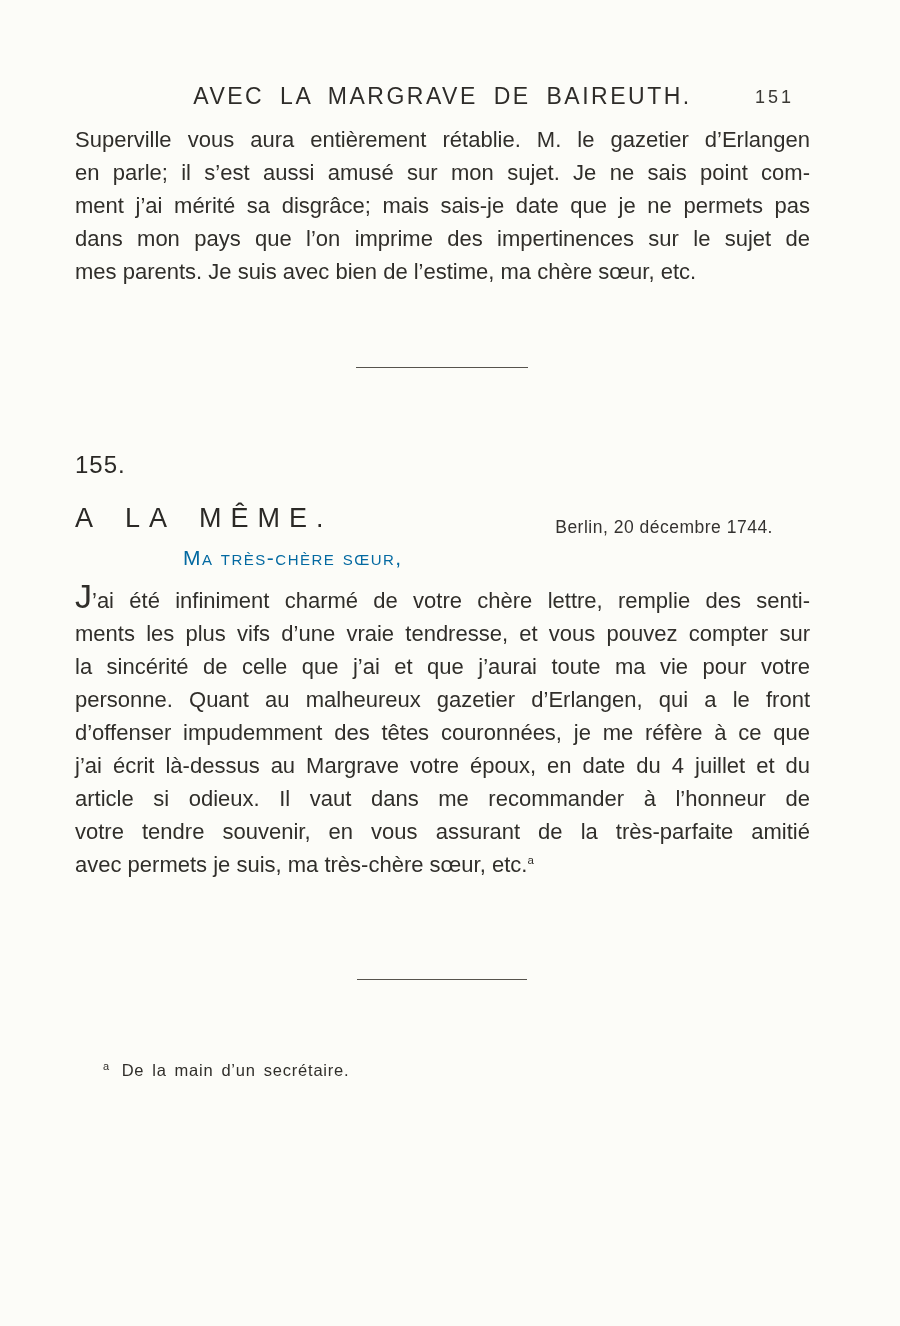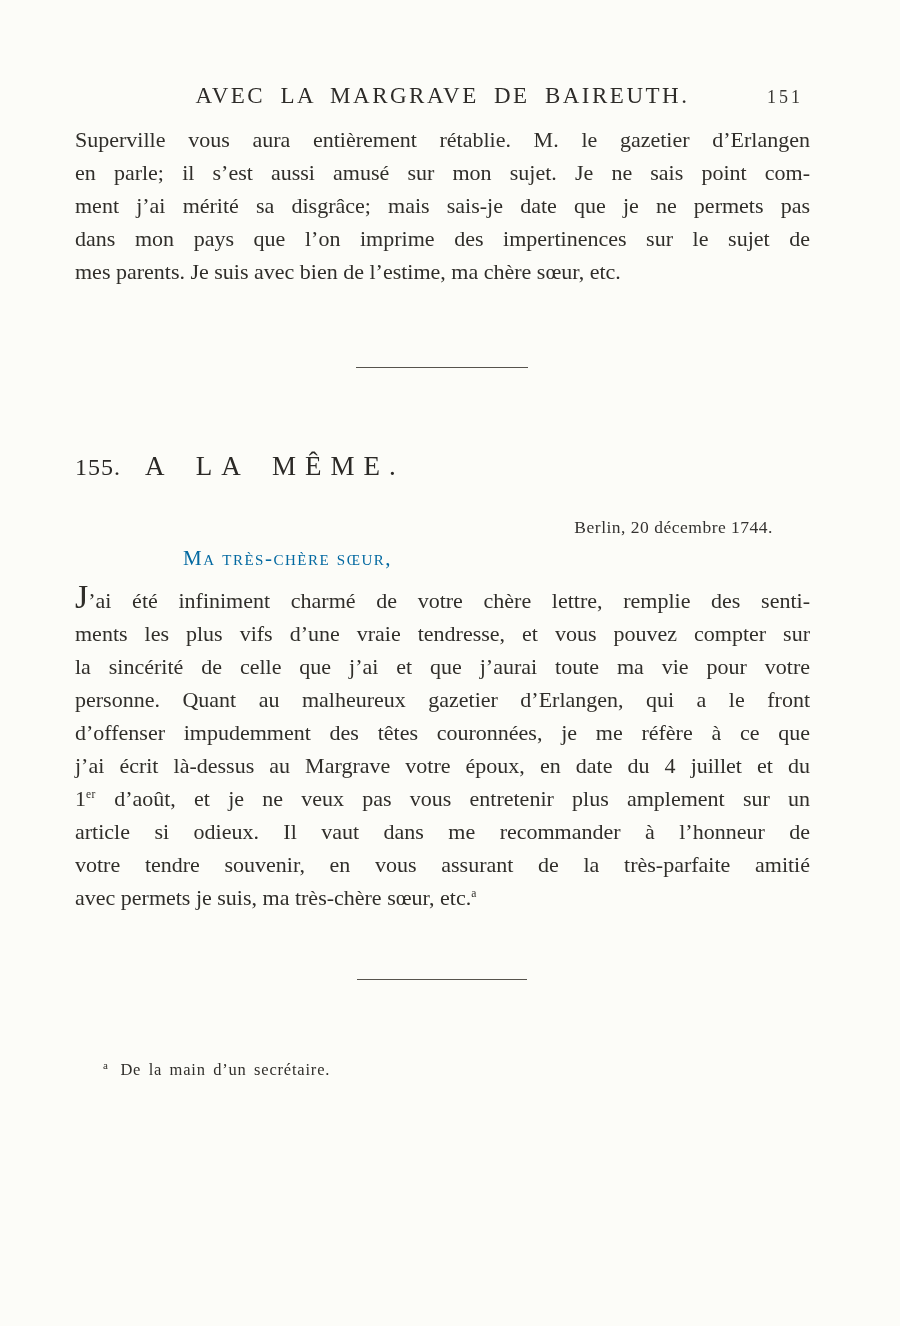--- a/index.html
+++ b/index.html
@@ -5,21 +5,21 @@
   html, body {
     margin: 0;
     padding: 0;
     background: #fbfbf6;
   }
   .page {
     position: relative;
     width: 900px;
     height: 1326px;
     background: #fcfcf8;
-    font-family: Liberation Serif, serif;
+    font-family: Liberation Sans, sans-serif;
     color: #33312d;
     overflow: hidden;
   }
 
   
   .running-header {
     position: absolute;
     top: 83px;
     left: 75px;
     width: 735px;
@@ -27,21 +27,21 @@
   }
   .header-title {
     text-align: center;
     font-size: 23px;
     letter-spacing: 2.5px;
     word-spacing: 7px;
     color: #2e2c29;
   }
   .page-number {
     position: absolute;
-    right: 7px;
+    right: 16px;
     top: 4px;
     font-size: 18px;
     letter-spacing: 3px;
     color: #3a3834;
   }
 
   
   .para {
     position: absolute;
     left: 75px;
@@ -76,20 +76,21 @@
     top: 451px;
     left: 75px;
     width: 735px;
     margin: 0;
     display: flex;
     justify-content: flex-start;
     align-items: baseline;
     gap: 24px;
     font-weight: normal;
     color: #2b2926;
+    flex-direction: column;
   }
   .letter-number {
     font-size: 24px;
     letter-spacing: 1px;
   }
   .letter-title {
     font-size: 27px;
     letter-spacing: 9px;
     word-spacing: 8px;
   }
@@ -172,21 +173,20 @@
 
   <div class="salutation">Ma très-chère sœur,</div>
 
   <section class="para letter-body">
     <div class="tline"><span class="initial-cap">J</span><span>’ai été infiniment charmé de votre chère lettre, remplie des senti-</span></div>
     <div class="tline">ments les plus vifs d’une vraie tendresse, et vous pouvez compter sur</div>
     <div class="tline">la sincérité de celle que j’ai et que j’aurai toute ma vie pour votre</div>
     <div class="tline">personne. Quant au malheureux gazetier d’Erlangen, qui a le front</div>
     <div class="tline">d’offenser impudemment des têtes couronnées, je me réfère à ce que</div>
     <div class="tline">j’ai écrit là-dessus au Margrave votre époux, en date du 4 juillet et du</div>
-    <div class="tline"><span>1</span><span class="sup">er</span><span> d’août, et je ne veux pas vous entretenir plus amplement sur un</span></div>
     <div class="tline">article si odieux. Il vaut dans me recommander à l’honneur de</div>
     <div class="tline">votre tendre souvenir, en vous assurant de la très-parfaite amitié</div>
     <div class="tline tline-last"><span>avec permets je suis, ma très-chère sœur, etc.</span><span class="sup">a</span></div>
   </section>
 
   <div class="divider divider-2"></div>
 
   <div class="footnote">
     <span class="sup fn-marker">a</span><span class="fn-text">De la main d’un secrétaire.</span>
   </div>

